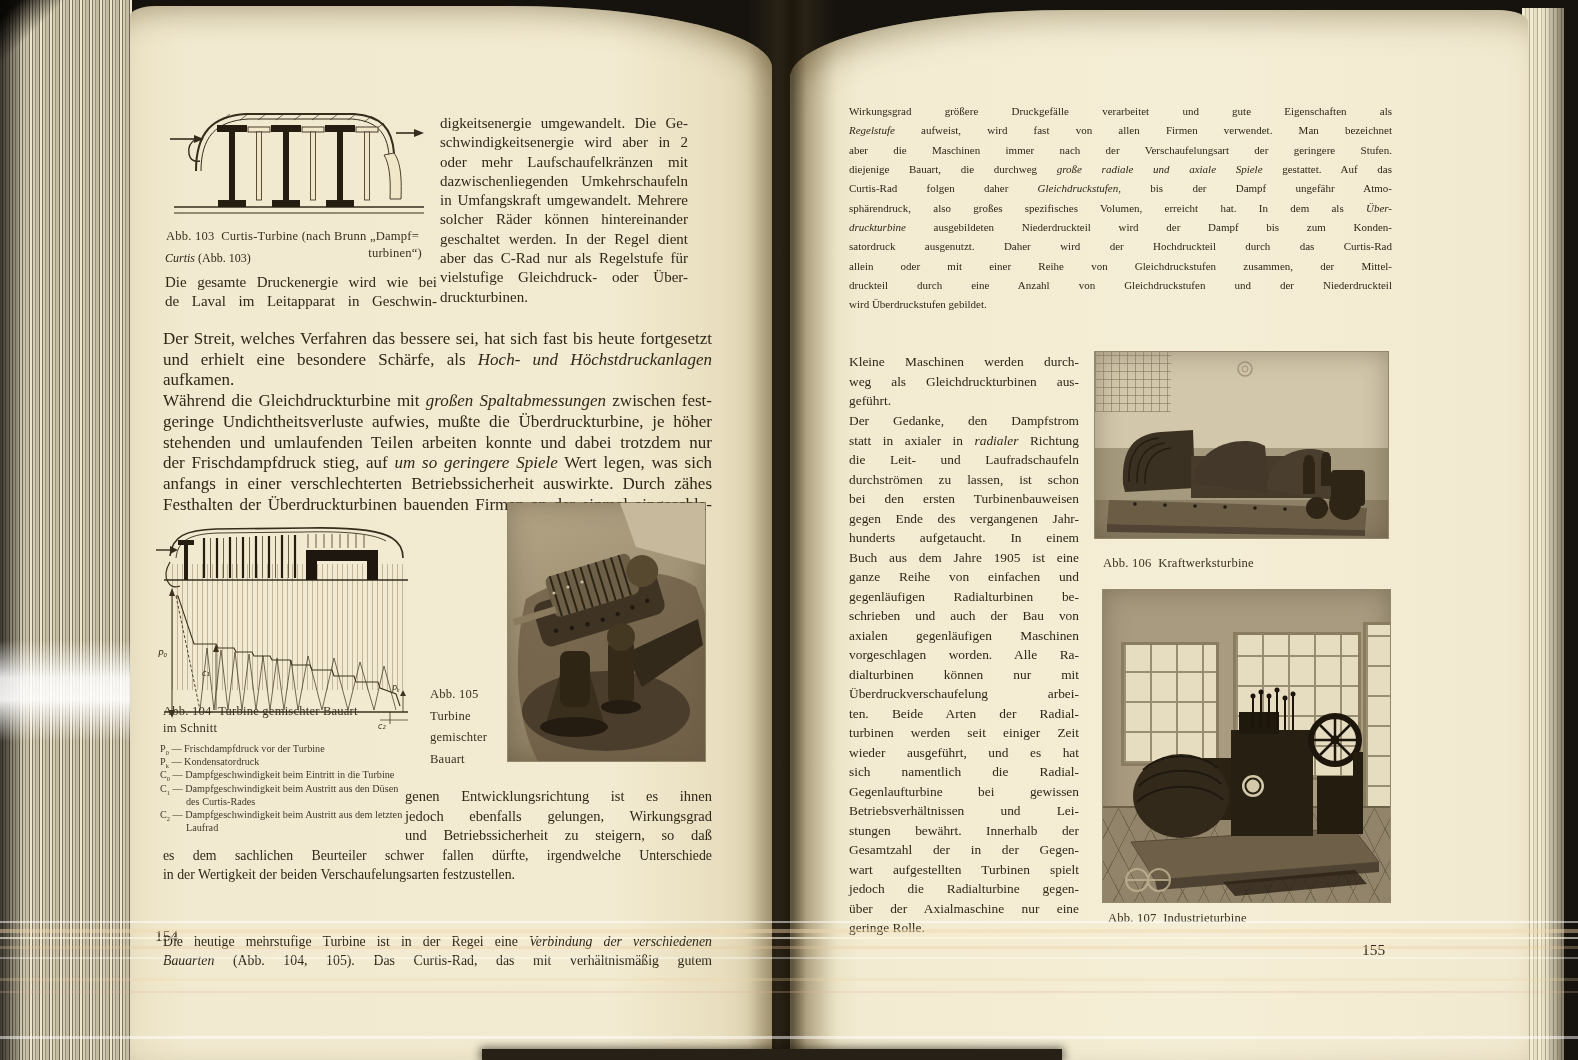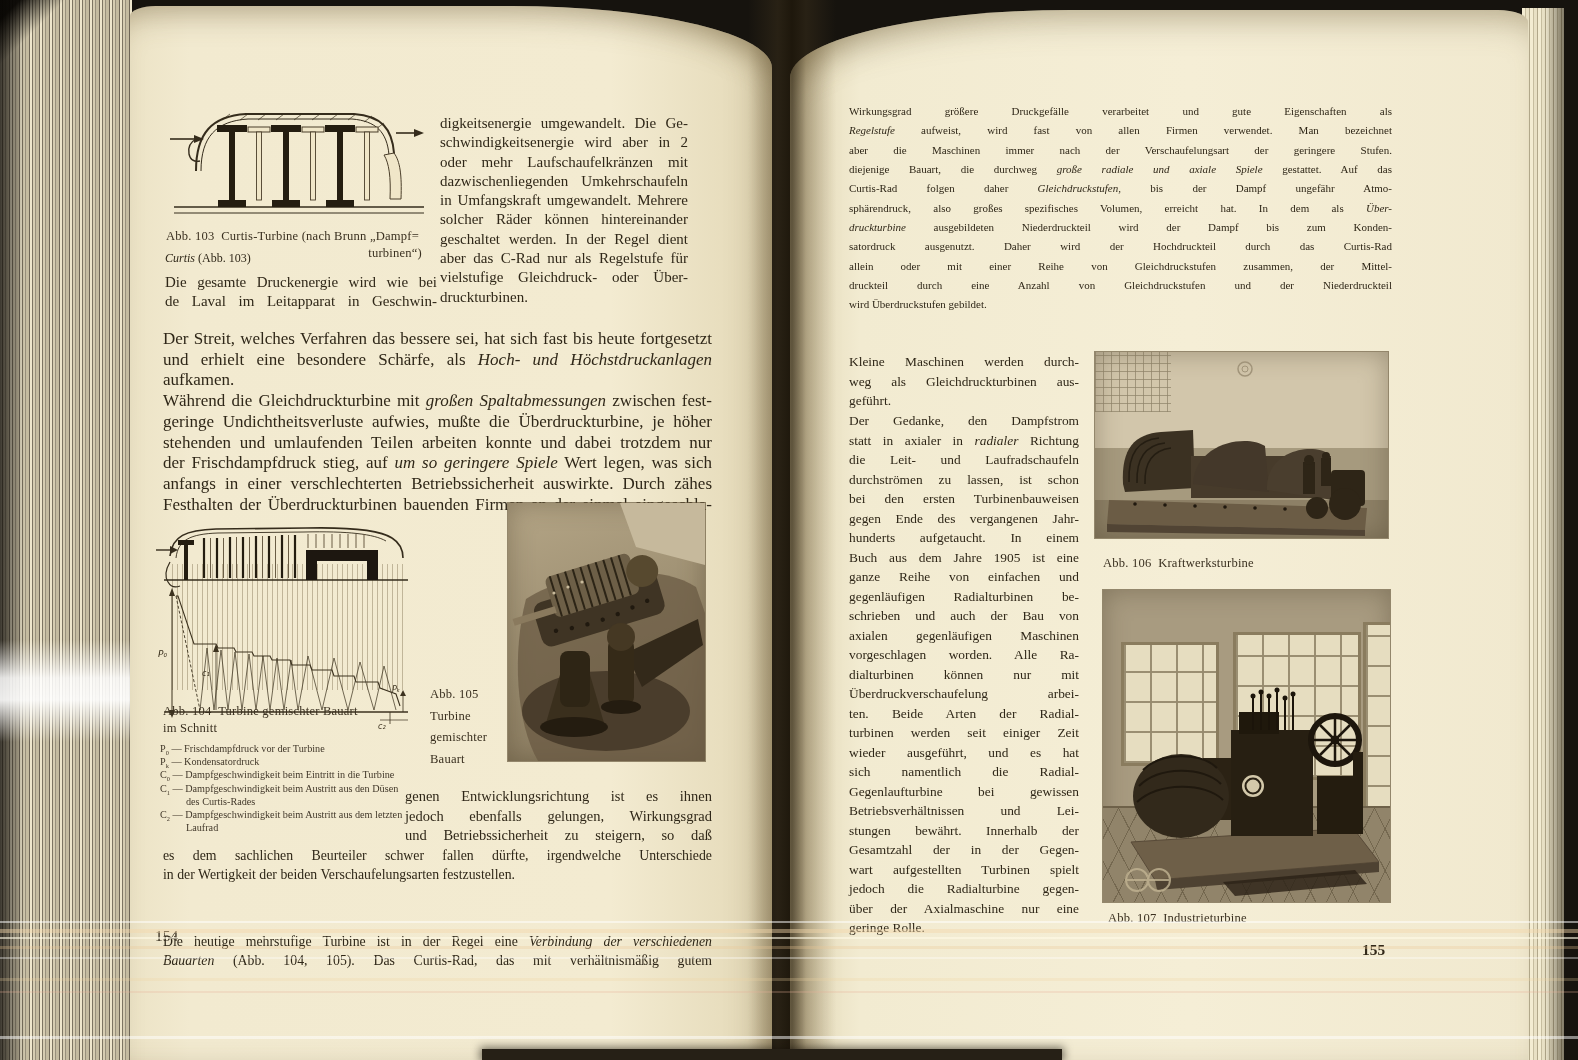--- a/index.html
+++ b/index.html
@@ -432,21 +432,21 @@
       <rect x="214" y="186" width="46" height="58" fill="#241c0f"></rect>
       <rect x="250" y="162" width="10" height="82" fill="#241c0f"></rect>
       <g stroke="#c2b493" stroke-width="2" fill="none" opacity=".8">
         <circle cx="34" cy="290" r="11"></circle>
           <circle cx="56" cy="290" r="11"></circle>
           <line x1="23" y1="290" x2="67" y2="290"></line>
       </g>
     </svg>
   </div>
   <div class="txt caption" style="left:1108px;top:910px;width:280px;">Abb. 107&nbsp;&nbsp;Industrieturbine</div>
-  <div class="txt pagenum" style="left:1362px;top:941px;font-weight:bold;">155</div>
+  <div class="txt pagenum" style="left:1362px;top:941px;">155</div>
 
   <div class="streak" style="top:921px;height:2px;background:rgba(255,255,255,.5);"></div>
   <div class="streak" style="top:929px;height:4px;background:rgba(244,216,170,.45);"></div>
   <div class="streak" style="top:937px;height:2px;background:rgba(255,250,230,.6);"></div>
   <div class="streak" style="top:946px;height:3px;background:rgba(236,200,150,.3);"></div>
   <div class="streak" style="top:957px;height:2px;background:rgba(255,255,255,.35);"></div>
   <div class="streak" style="top:978px;height:3px;background:rgba(240,210,160,.25);"></div>
   <div class="streak" style="top:991px;height:2px;background:rgba(230,175,150,.25);"></div>
   <div class="streak" style="top:1036px;height:3px;background:rgba(255,255,255,.5);"></div>
   <div class="bottombar"></div>

